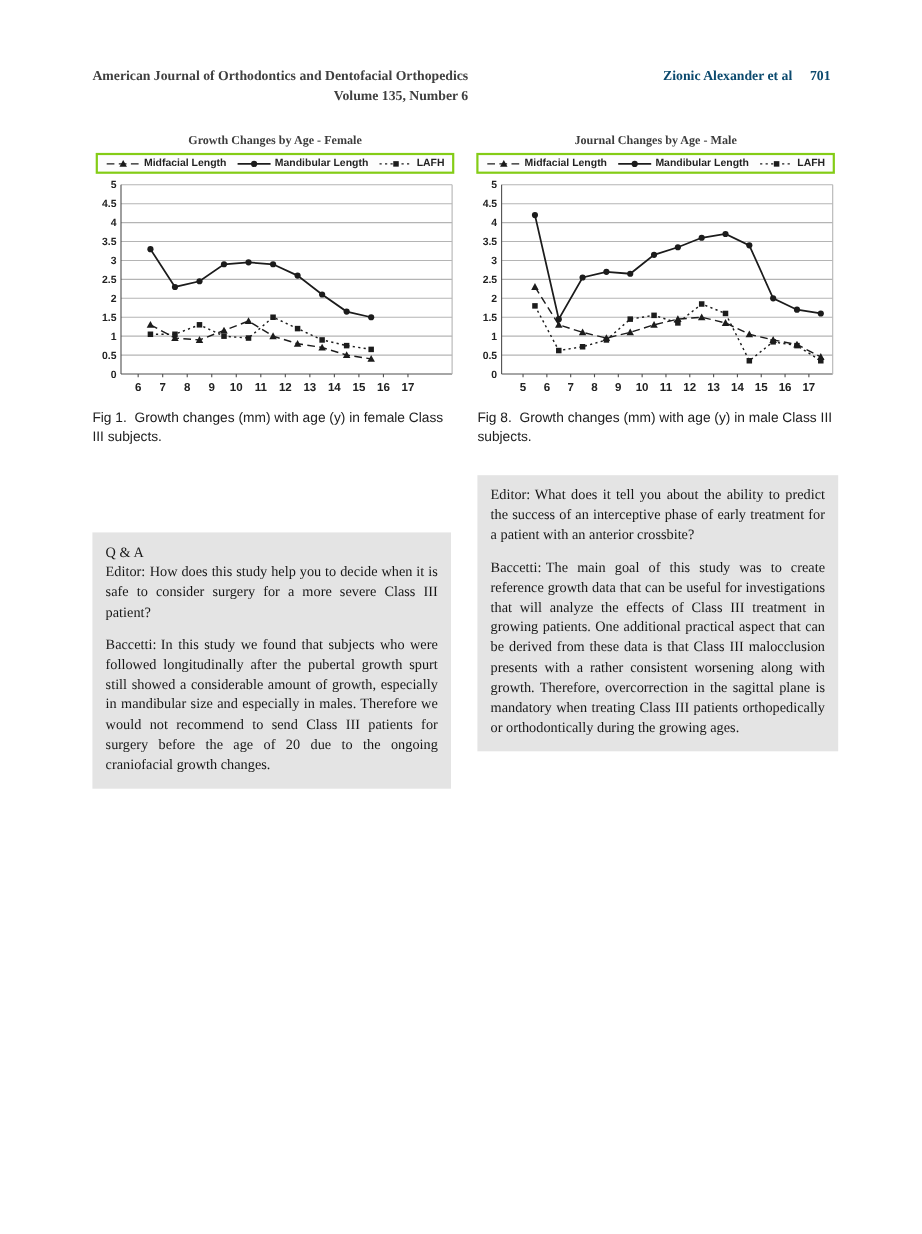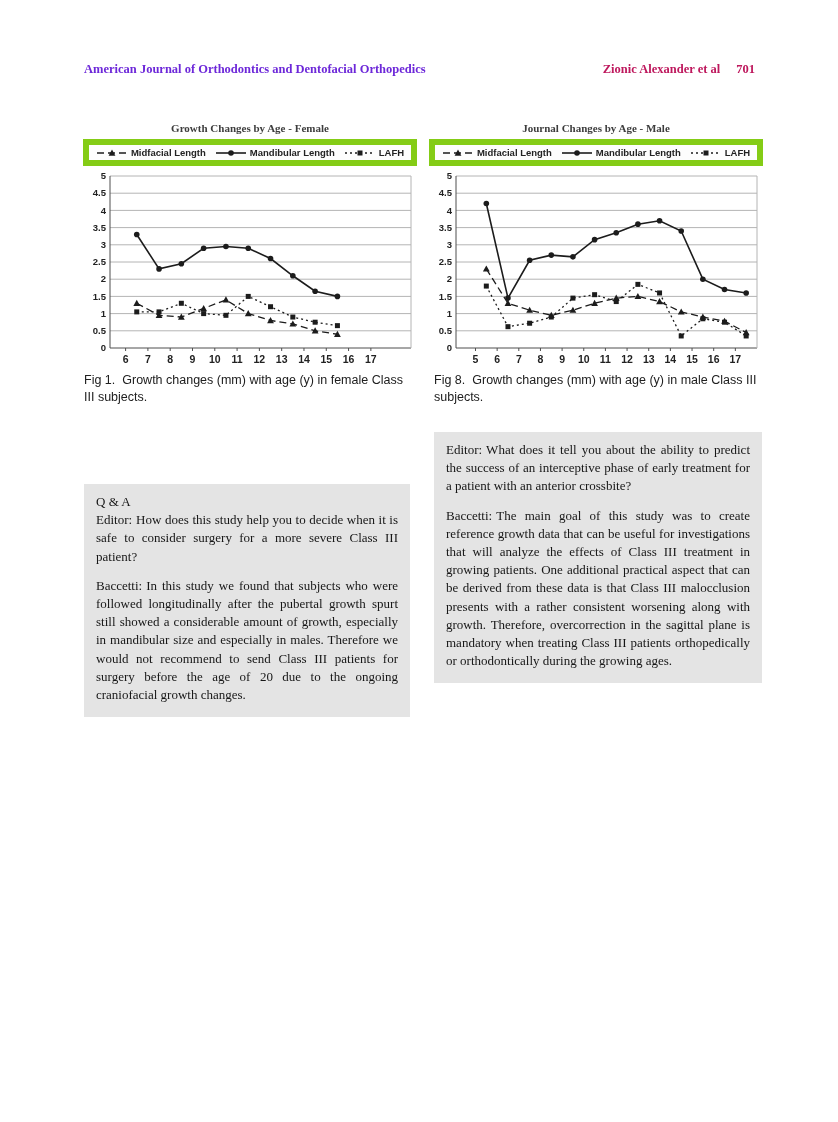--- a/index.html
+++ b/index.html
@@ -8,46 +8,46 @@
     width:838px;height:1122px;
     background:#ffffff;
     font-family:"Liberation Serif", serif;
     color:#1a1a1a;
     overflow:hidden;
   }
   
   .header-left{
     position:absolute;left:84px;top:60px;
     font-family:"Liberation Serif", serif;
-    font-size:12.5px;font-weight:bold;color:#6d28d9;
+    font-size:12.5px;font-weight:bold;color:#404040;
     line-height:1.45;
     text-align:right;
   }
   .header-right{
     position:absolute;right:83px;top:60px;
     font-family:"Liberation Serif", serif;
-    font-size:12.5px;font-weight:bold;color:#be185d;
+    font-size:12.5px;font-weight:bold;color:#0c4a6e;
     text-align:right;line-height:1.45;margin-left:40px;
   }
   .header-right .pageno{margin-left:16px;}
 
   
   .figure{position:absolute;width:332px;}
   #figure-1{left:84px;top:122px;}
   #figure-2{left:430px;top:122px;}
   .chart-title{
     text-align:center;
     font-family:Liberation Serif, serif;
     font-size:11px;font-weight:600;color:#3d3d3d;
     margin:0 0 5px 0;
   }
   .legend-row{display:flex;justify-content:center;margin-bottom:4px;}
   .legend{
     display:inline-flex;align-items:center;gap:9px;
-    border:6px solid #84cc16;background:#fdfdfd;
+    border:2px solid #84cc16;background:#fdfdfd;
     padding:2px 7px;
     font-family:"Liberation Sans", sans-serif;
     font-size:9.5px;font-weight:bold;color:#222;
     white-space:nowrap;
   }
   .legend-item{display:inline-flex;align-items:center;gap:3px;}
   .legend-sample svg{display:block;}
   .plot{width:332px;height:200px;}
   .plot svg .ytick{font:bold 9.5px "Liberation Sans", sans-serif;fill:#222;}
   .plot svg .xtick{font:bold 10.5px "Liberation Sans", sans-serif;fill:#222;}
@@ -78,20 +78,21 @@
   .qa-par + .qa-par{margin-top:11px;}
   .qa-par .speaker{margin-right:4px;}
 </style>
 </head>
 <body>
 
 <div id="page">
 
   <div class="header-left">
     <div>American Journal of Orthodontics and Dentofacial Orthopedics</div>
+    <div>Volume 135, Number 6</div>
   </div>
   <div class="header-right">
     <span>Zionic Alexander et al</span><span class="pageno">701</span>
   </div>
 
   <div class="figure" id="figure-1">
     <div class="chart-title">Growth Changes by Age - Female</div>
     <div class="legend-row">
       <div class="legend">
         <span class="legend-item">

